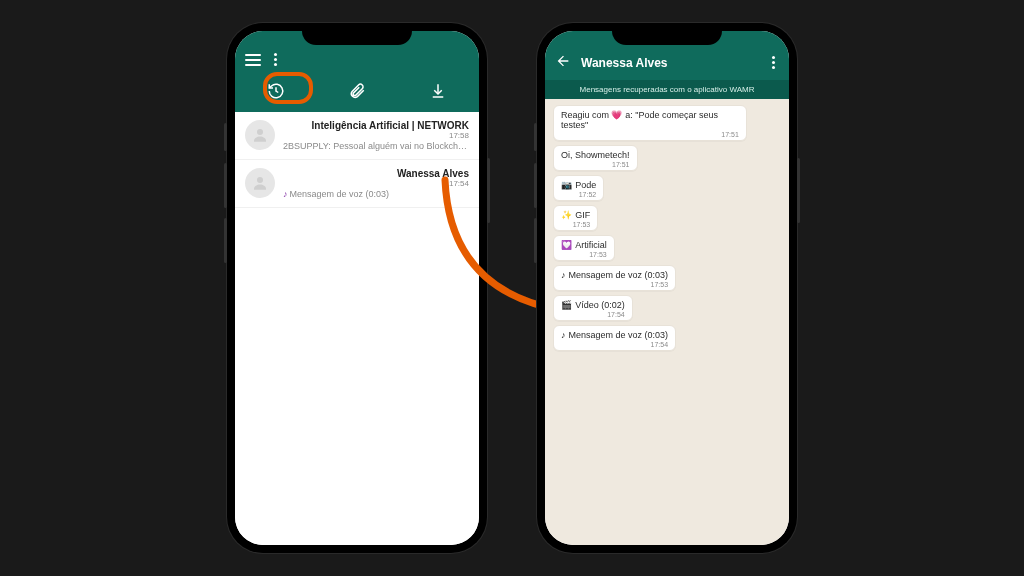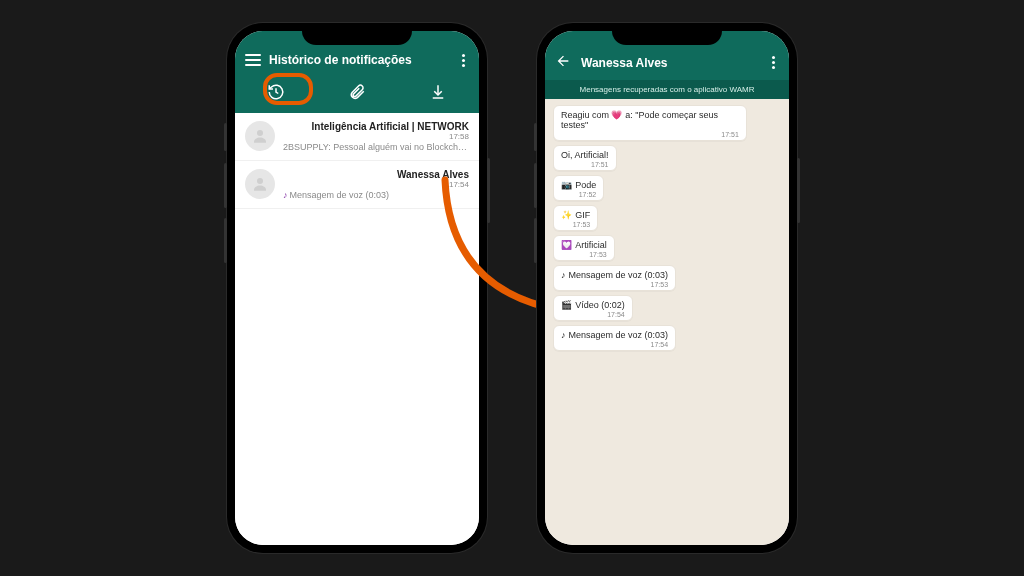--- a/index.html
+++ b/index.html
@@ -72,21 +72,20 @@
   <div class="side-btn btn-l3"></div>
   <div class="side-btn btn-r"></div>
   <div class="screen">
 
     <div class="hdr">
       <div class="menu-icon">
         <span></span>
           <span></span>
           <span></span>
       </div>
-      <div class="title">Histórico de notificações</div>
       <div class="dots">
         <span></span>
           <span></span>
           <span></span>
       </div>
     </div>
 
     <div class="tabs">
       <div class="highlight-ring"></div>
       <div class="tab-ico">
@@ -177,21 +176,21 @@
 
     <div class="banner">Mensagens recuperadas com o aplicativo WAMR</div>
 
     <div class="chat-area">
 
     <div class="bubble">
           <div class="bubble-txt"><span>Reagiu com 💗 a: "Pode começar seus testes"</span></div>
           <div class="bubble-time">17:51</div>
         </div>
         <div class="bubble">
-          <div class="bubble-txt"><span>Oi, Artificial!</span></div>
+          <div class="bubble-txt"><span>Oi, Showmetech!</span></div>
           <div class="bubble-time">17:51</div>
         </div>
         <div class="bubble">
           <div class="bubble-txt"><span class="emoji">📷</span><span>Pode</span></div>
           <div class="bubble-time">17:52</div>
         </div>
         <div class="bubble">
           <div class="bubble-txt"><span class="emoji">✨</span><span>GIF</span></div>
           <div class="bubble-time">17:53</div>
         </div>

